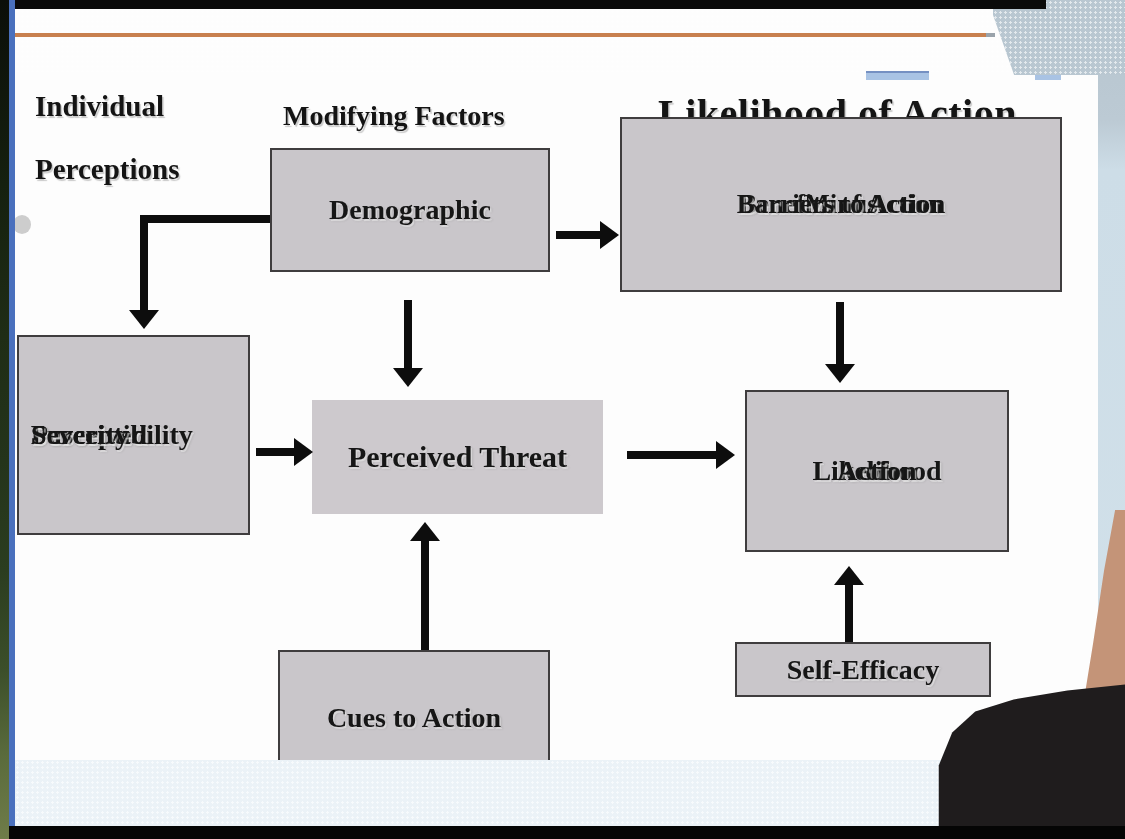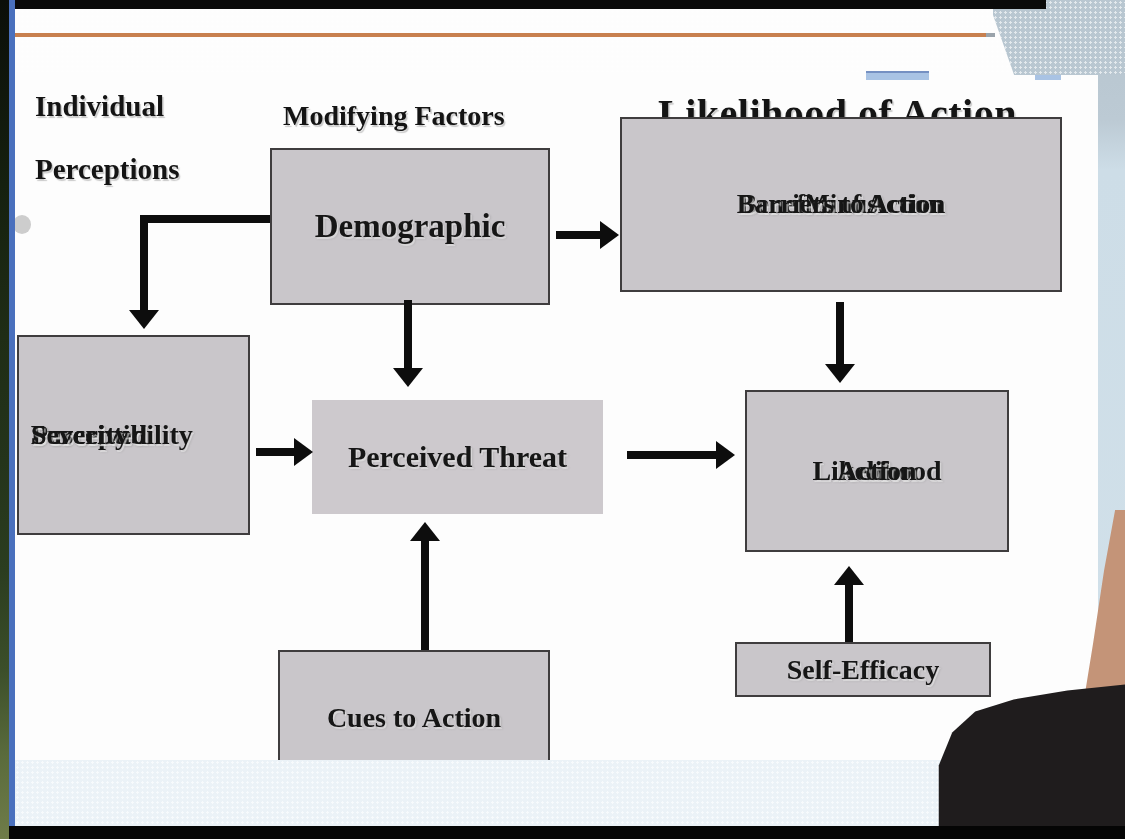--- a/index.html
+++ b/index.html
@@ -43,21 +43,21 @@
   .hdr-individual-1{left:35px;top:70px;font-size:29px;}
   .hdr-individual-2{left:35px;top:133px;font-size:29px;}
   .hdr-modifying{left:283px;top:80px;font-size:28px;}
   .hdr-likelihood{left:658px;top:70px;font-size:40px;letter-spacing:.5px;}
 
   
   .box{background:#c9c6ca;border:2px solid #3f3d3e;color:#161616;font-weight:700;z-index:2;
     display:flex;flex-direction:column;align-items:center;justify-content:center;
     text-shadow:1.5px 1.5px 1px rgba(255,255,255,.55),2px 2px 2px rgba(90,90,90,.3);}
   .box div{position:static;}
-  .box-demographic{left:270px;top:148px;width:280px;height:157px;font-size:33px;line-height:1.55;}
+  .box-demographic{left:270px;top:148px;width:280px;height:124px;font-size:28px;line-height:1.55;}
   .box-benefits{left:620px;top:117px;width:442px;height:175px;font-size:27px;line-height:1.55;text-align:right;}
   .box-perceptions{left:17px;top:335px;width:233px;height:200px;font-size:28px;line-height:1.6;
     align-items:flex-start;padding-left:12px;text-decoration:underline;}
   .box-threat{left:312px;top:400px;width:291px;height:114px;font-size:30px;border:none;background:#cdc9cd;}
   .box-likelihood{left:745px;top:390px;width:264px;height:162px;font-size:28px;line-height:1.62;}
   .box-cues{left:278px;top:650px;width:272px;height:112px;font-size:28px;justify-content:flex-end;padding-bottom:26px;}
   .box-selfefficacy{left:715px;top:642px;width:256px;height:55px;font-size:28px;margin-left:20px;}
 
   
   .shaft{background:#0d0d0d;z-index:2;}

